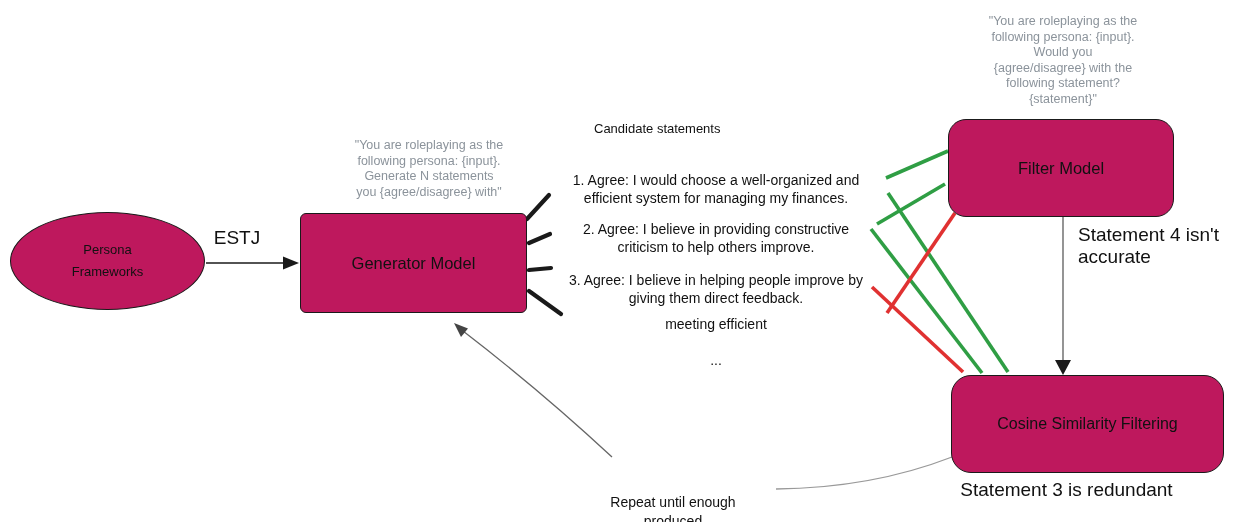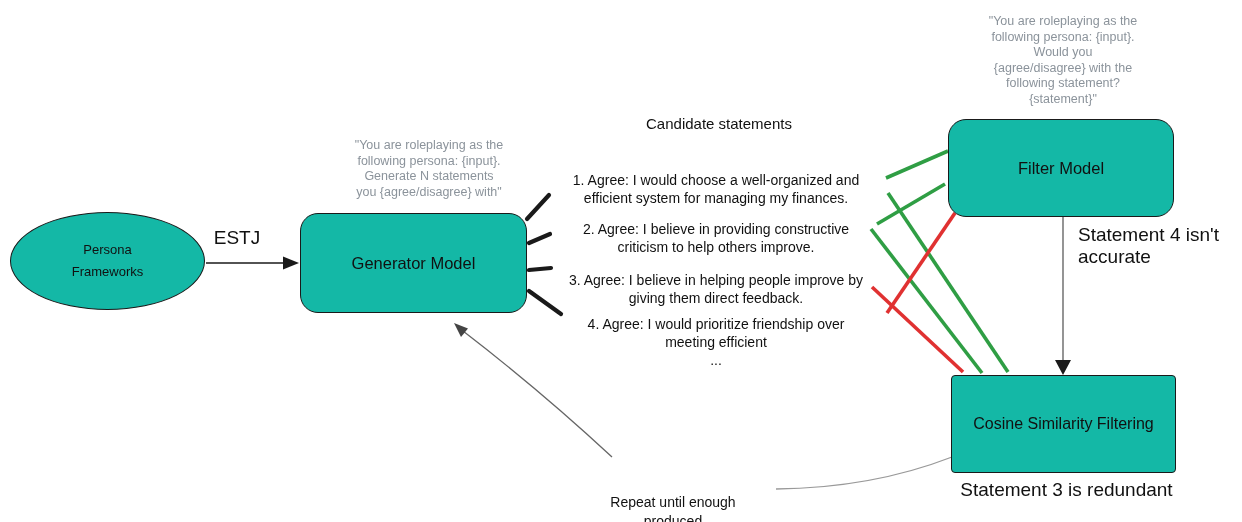--- a/index.html
+++ b/index.html
@@ -9,49 +9,49 @@
     height: 522px;
     background: #ffffff;
     font-family: "Liberation Sans", sans-serif;
     color: #111111;
     overflow: hidden;
   }
   svg.wires { position: absolute; left: 0; top: 0; width: 1242px; height: 522px; }
 
   .node {
     position: absolute;
-    background: #14b8a6;
+    background: #be185d;
     border: 1.6px solid #1a1a1a;
     display: flex;
     flex-direction: column;
     align-items: center;
     justify-content: center;
     text-align: center;
     box-sizing: border-box;
     font-size: 16.5px;
   }
   .ellipse  { left: 10px;  top: 212px; width: 195px; height: 98px; border-radius: 50%; font-size: 13px; line-height: 22px; }
-  .gen-box  { left: 300px; top: 213px; width: 227px; height: 100px; border-radius: 18px; }
+  .gen-box  { left: 300px; top: 213px; width: 227px; height: 100px; border-radius: 6px; }
   .filt-box { left: 948px; top: 119px; width: 226px; height: 98px;  border-radius: 18px; }
-  .cos-box  { left: 951px; top: 375px; width: 225px; height: 98px;  border-radius: 4px; font-size: 16px; }
+  .cos-box  { left: 951px; top: 375px; width: 273px; height: 98px;  border-radius: 20px; font-size: 16px; }
 
   .prompt {
     position: absolute;
     text-align: center;
     font-size: 12.5px;
     line-height: 15.5px;
   }
   .gen-prompt  { left: 318px; top: 138px; width: 222px; }
   .filt-prompt { left: 951px; top: 14px;  width: 224px; }
 
   .title {
     position: absolute;
-    left: 594px; top: 115px; width: 250px;
-    text-align: center;
-    font-size: 15px;
+    left: 594px; top: 121px; width: 250px;
+    text-align: left;
+    font-size: 13px;
   }
 
   .stmt {
     position: absolute;
     left: 536px; width: 360px;
     text-align: center;
     font-size: 14px;
     line-height: 18px;
   }
   .stmt-1 { top: 171px; }
@@ -134,21 +134,20 @@
   </div>
   <div class="stmt stmt-2">
     <div>2. Agree: I believe in providing constructive</div>
     <div>criticism to help others improve.</div>
   </div>
   <div class="stmt stmt-3">
     <div>3. Agree: I believe in helping people improve by</div>
     <div>giving them direct feedback.</div>
   </div>
   <div class="stmt stmt-4">
-    <div>4. Agree: I would prioritize friendship over</div>
     <div>meeting efficient</div>
   </div>
   <div class="stmt stmt-dots">...</div>
 
   <div class="prompt filt-prompt" style="color: rgb(139, 147, 155);">
     <div>"You are roleplaying as the</div>
     <div>following persona: {input}.</div>
     <div>Would you</div>
     <div>{agree/disagree} with the</div>
     <div>following statement?</div>

